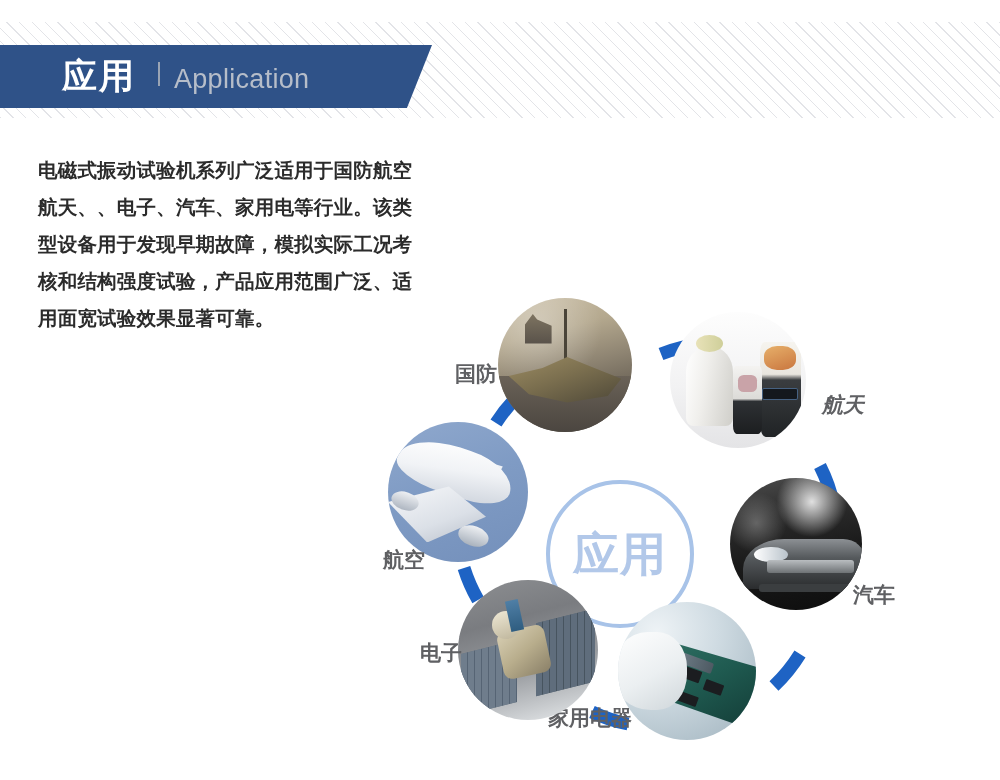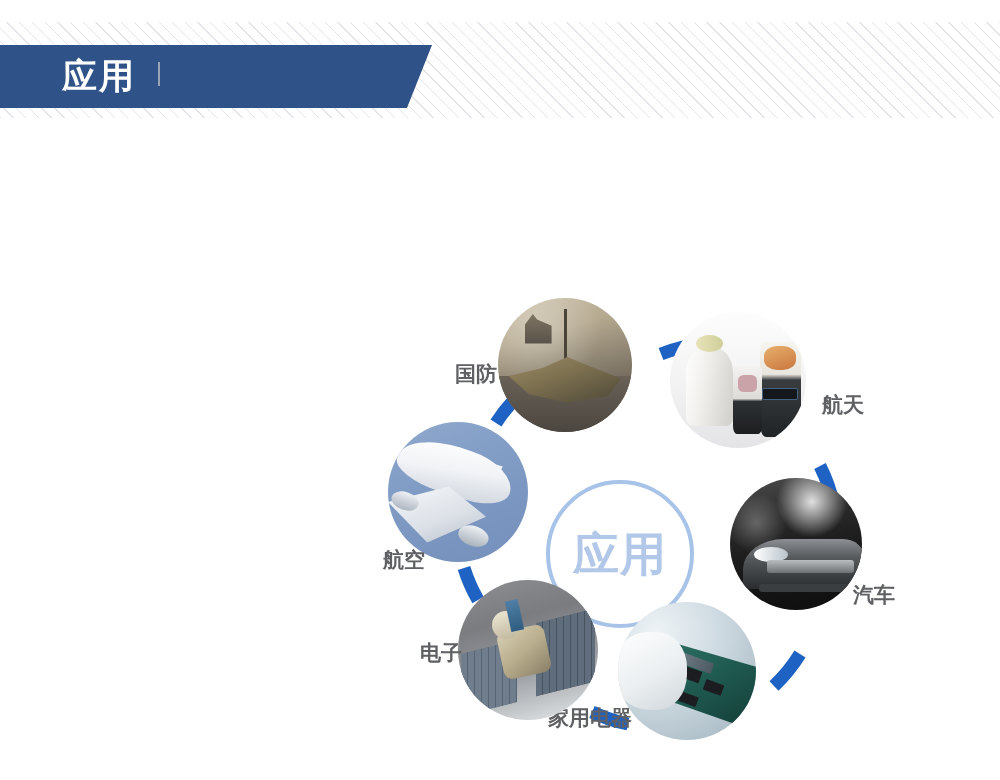--- a/index.html
+++ b/index.html
@@ -265,23 +265,25 @@
 <body>
 
 <div class="page">
 
   <div class="stripe-band"></div>
 
   <div class="banner">
     <div class="banner-inner">
       <span class="banner-cn">应用</span>
       <span class="banner-sep"></span>
+      <span class="banner-en">Application</span>
     </div>
   </div>
 
+  <div class="intro">电磁式振动试验机系列广泛适用于国防航空航天、、电子、汽车、家用电等行业。该类型设备用于发现早期故障，模拟实际工况考核和结构强度试验，产品应用范围广泛、适用面宽试验效果显著可靠。</div>
 
   <div class="diagram">
 
     <svg width="560" height="490" viewBox="0 0 560 490">
       <g fill="none" stroke="#1e63c4" stroke-width="13" stroke-linecap="butt">
         <path d="M291,74 A 160 160 0 0 1 331,64"></path>
         <path d="M450,186 A 160 160 0 0 1 464,226"></path>
         <path d="M430,374 A 160 160 0 0 1 404,406"></path>
         <path d="M258,444 A 160 160 0 0 1 222,432"></path>
         <path d="M108,320 A 160 160 0 0 1 94,288"></path>
@@ -304,21 +306,21 @@
     <div class="label" style="left:85px;top:84px;text-align:right;">国防</div>
 
     <div class="node" style="left:300px;top:32px;width:136px;height:136px;">
       <div class="art art-aerospace">
         <div class="kettle"></div>
           <div class="cooker"></div>
           <div class="blender"></div>
           <div class="panel"></div>
       </div>
     </div>
-    <div class="label" style="left:452px;top:115px;">航天</div>
+    <div class="label" style="left:452px;top:115px;font-style:italic;">航天</div>
 
     <div class="node" style="left:360px;top:198px;width:132px;height:132px;">
       <div class="art art-auto">
         <div class="body"></div>
           <div class="lamp"></div>
           <div class="grille"></div>
           <div class="bumper"></div>
       </div>
     </div>
     <div class="label" style="left:483px;top:305px;">汽车</div>

